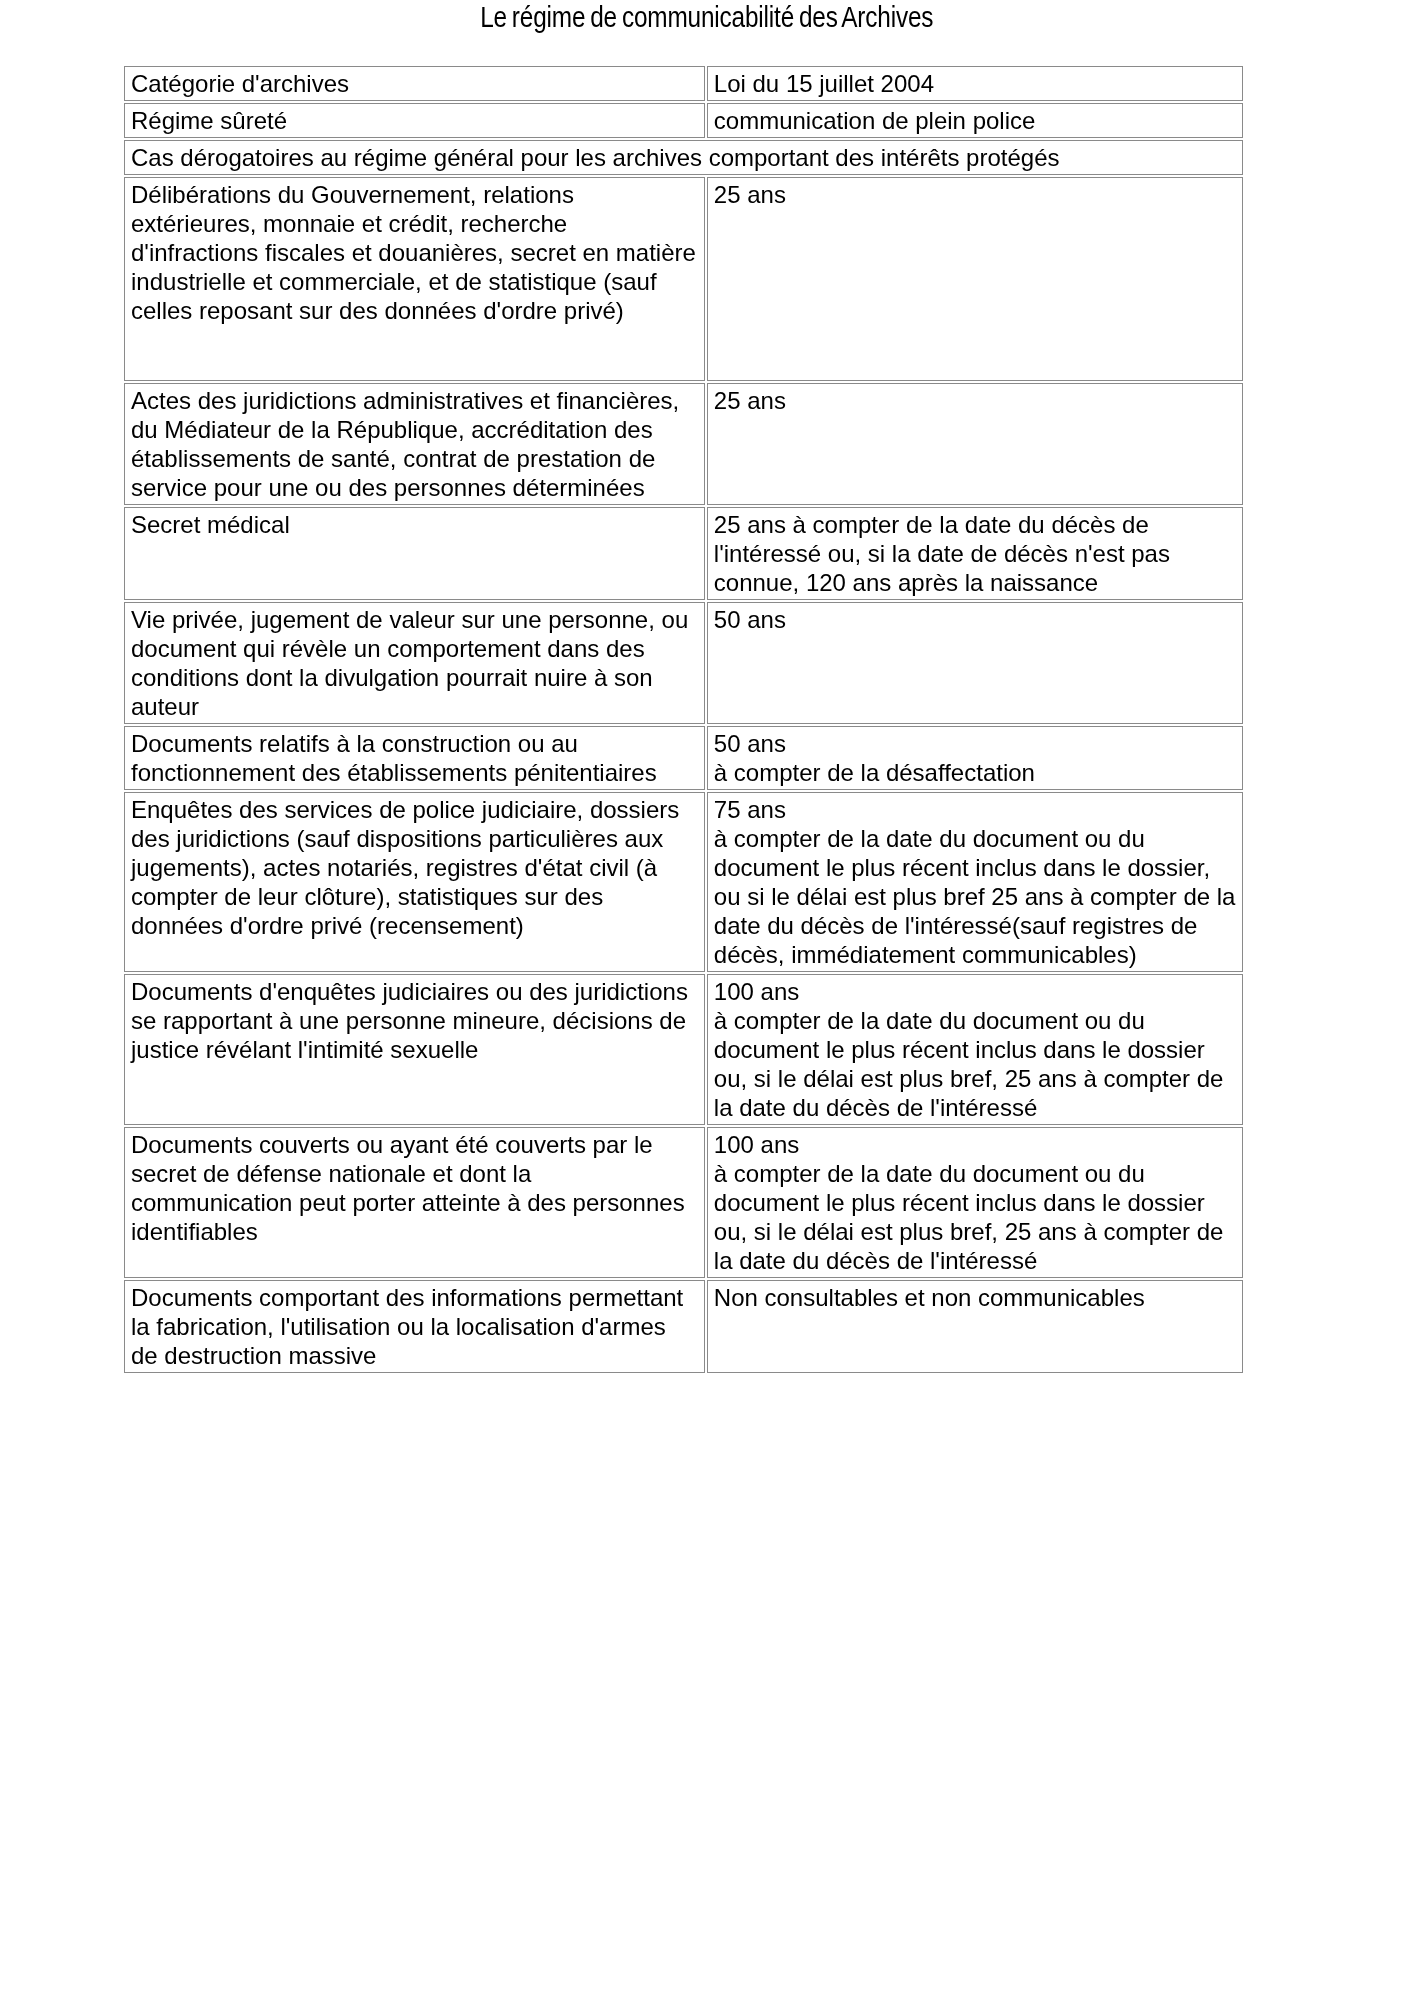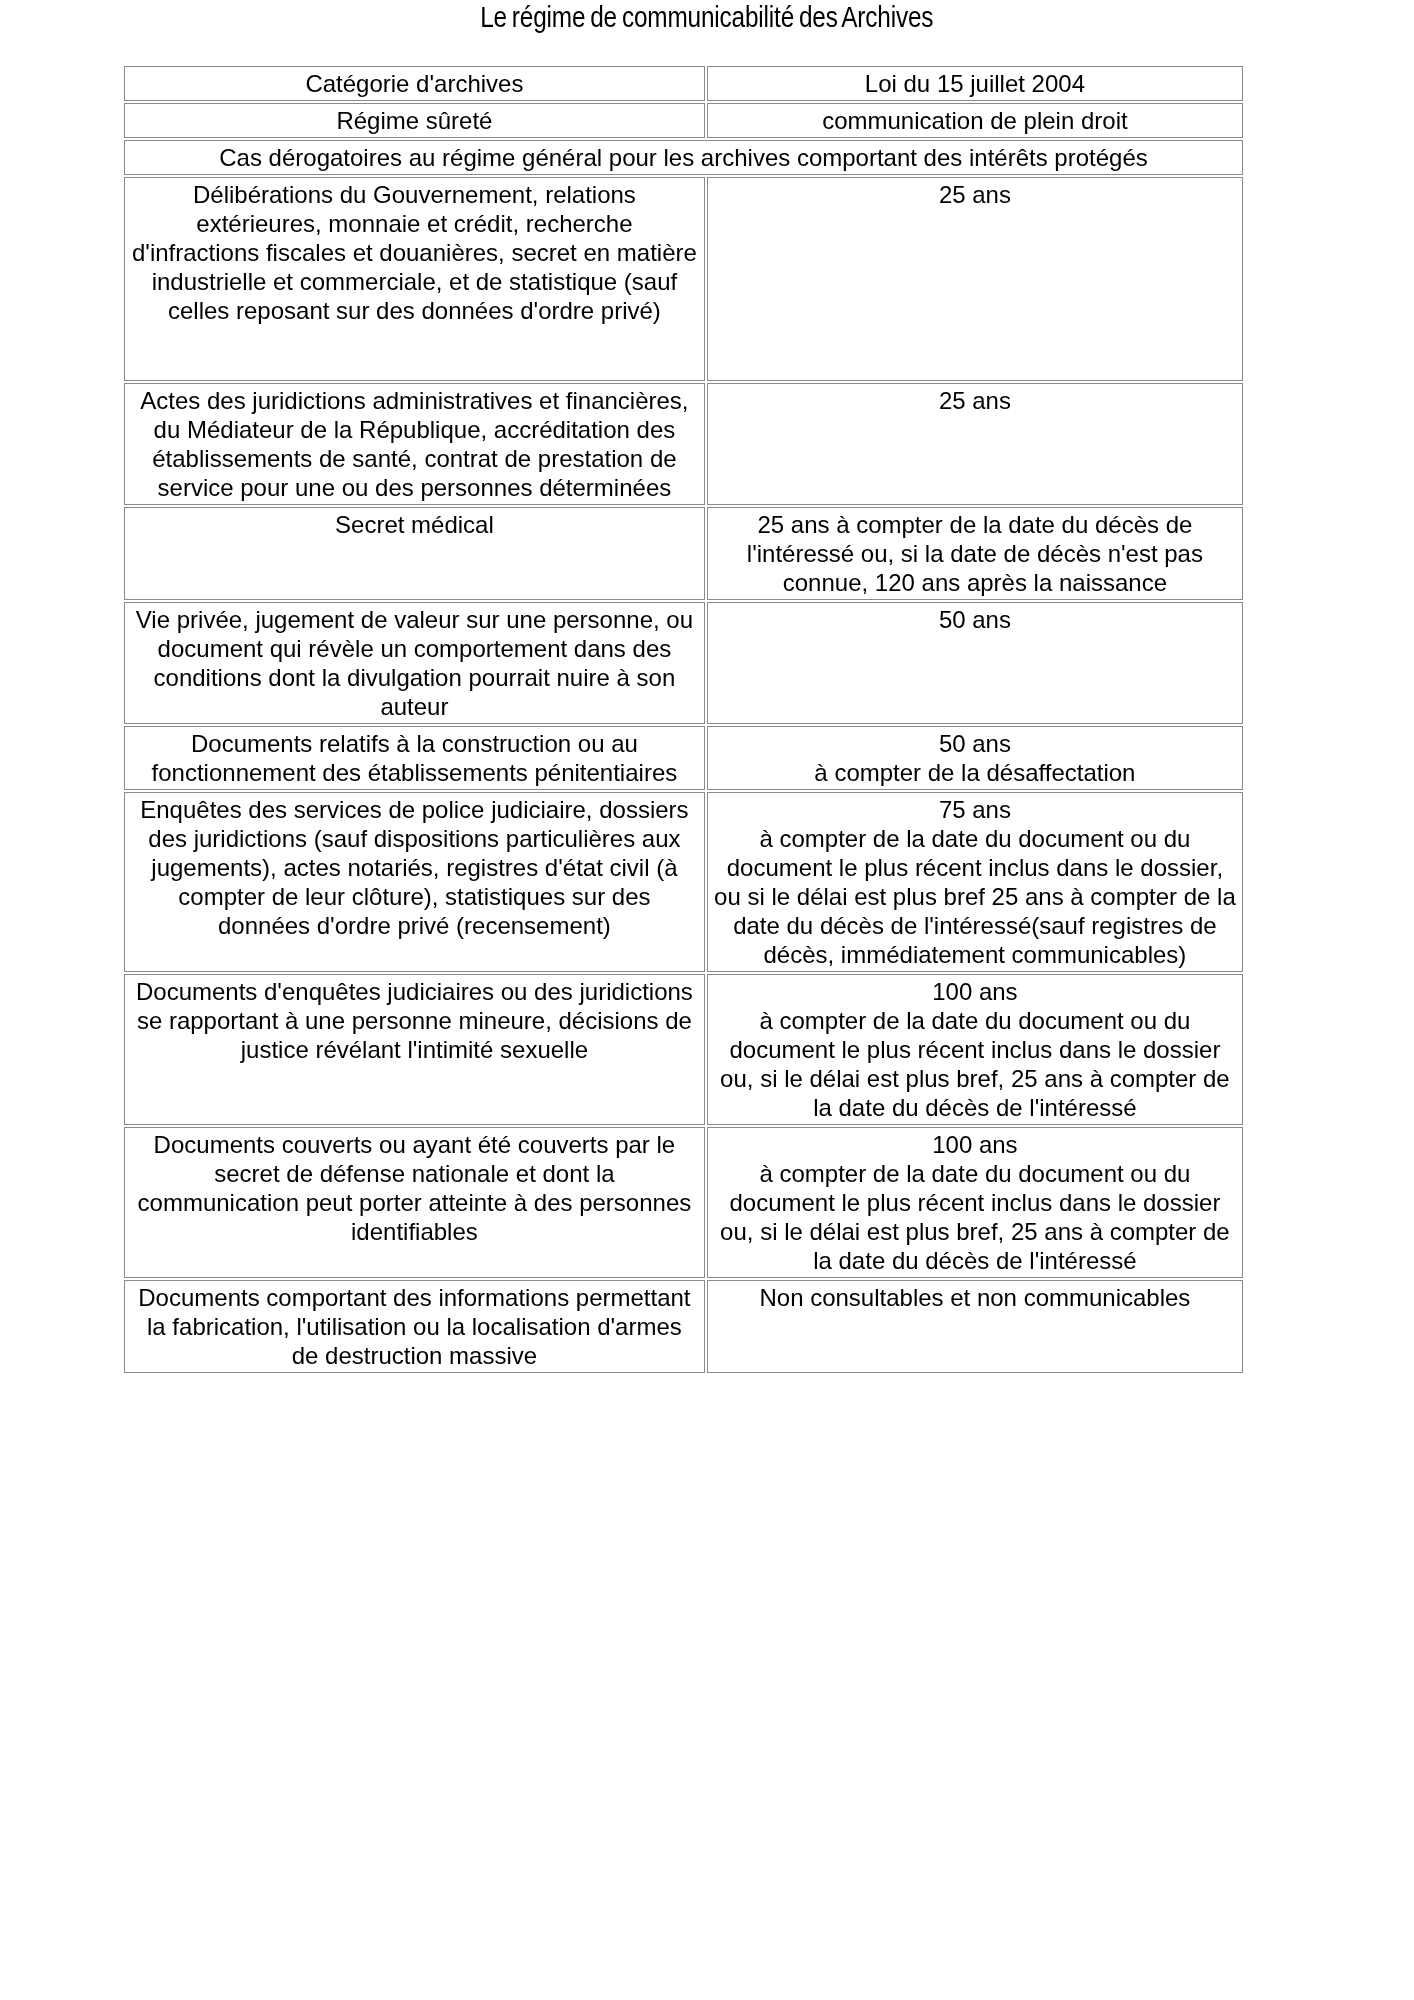--- a/index.html
+++ b/index.html
@@ -40,21 +40,20 @@
     width: 1123px;
     border-collapse: separate;
     border-spacing: 2px;
     table-layout: fixed;
   }
   col.c1 { width: 52%; }
   col.c2 { width: 48%; }
   table.arch td {
     border: 1px solid #8a8a8a;
     padding: 2px 6px;
-    text-align: center;
     vertical-align: top;
     font-size: 24px;
     line-height: 29px;
     white-space: pre-line;
     overflow-wrap: break-word;
   }
   
   table.arch tr.row-tall td { height: 198px; }
 </style>
 </head>
@@ -71,21 +70,21 @@
         <col class="c1">
         <col class="c2">
       </colgroup>
     <tbody>
       <tr>
         <td>Catégorie d'archives</td>
         <td>Loi du 15 juillet 2004</td>
       </tr>
       <tr>
         <td>Régime sûreté</td>
-        <td>communication de plein droit</td>
+        <td>communication de plein police</td>
       </tr>
       <tr>
         <td colspan="2">Cas dérogatoires au régime général pour les archives comportant des intérêts protégés</td>
       </tr>
 
       <tr class="row-tall">
         <td>Délibérations du Gouvernement, relations extérieures, monnaie et crédit, recherche d'infractions fiscales et douanières, secret en matière industrielle et commerciale, et de statistique (sauf celles reposant sur des données d'ordre privé)</td>
         <td>25 ans</td>
       </tr>
       <tr>

